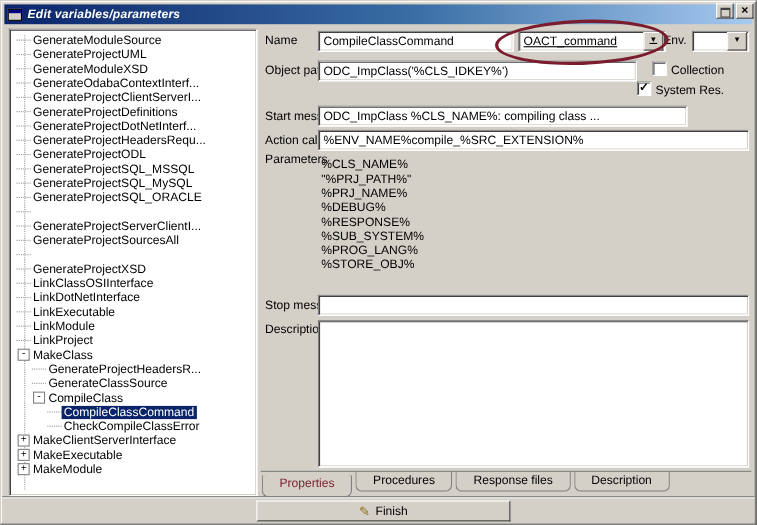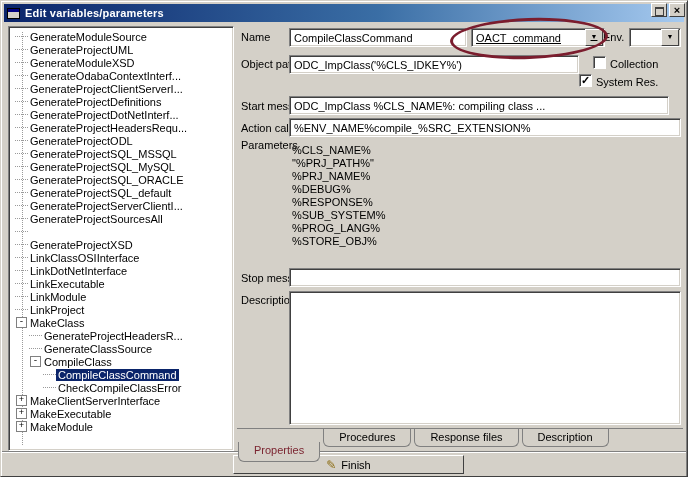--- a/index.html
+++ b/index.html
@@ -1,21 +1,21 @@
 <!DOCTYPE html>
 <html><head>
 <meta charset="utf-8">
 <style>
   html,body{margin:0;padding:0;background:#c0c0c0;font-family:"Liberation Sans",sans-serif;}
   .dialog{position:relative;width:688px;height:477px;background:#d4d0c8;
     border:1px solid;border-color:#d4d0c8 #404040 #404040 #d4d0c8;
     box-shadow:inset 1px 1px 0 #ffffff, inset -1px -1px 0 #808080;
     box-sizing:border-box;overflow:hidden;font-size:11px;color:#000;}
   .titlebar{position:absolute;left:3px;top:3px;right:3px;height:18px;
-    background:linear-gradient(to right,#0a246a,#3a6ea5 55%,#a6caf0);display:flex;align-items:center;}
+    background:linear-gradient(to right,#0a246a,#3a6ea5 55%,#a6caf0);display:flex;align-items:center;font-style:italic;}
   .titleicon{position:relative;width:13px;height:11px;margin:0 5px 0 3px;background:#d4d0c8;border:1px solid #000;box-sizing:border-box;}
   .titleicon::before{content:"";display:block;height:3px;background:#000080;}
   .titletext{color:#fff;font-weight:bold;font-size:11px;letter-spacing:0.2px;}
   .titlebtn{position:absolute;top:2px;width:16px;height:14px;background:#d4d0c8;
     border:1px solid;border-color:#ffffff #404040 #404040 #ffffff;
     font:bold 11px/12px "Liberation Sans",sans-serif;text-align:center;box-sizing:border-box;cursor:default;}
   .btn-close{right:2px;}
   .btn-max{right:20px;}
   .maxglyph{display:inline-block;width:7px;height:6px;border:1px solid #404040;border-top:2px solid #404040;margin-top:3px;}
 
@@ -47,21 +47,21 @@
     box-shadow:inset 1px 1px 0 #404040;box-sizing:border-box;font:bold 11px/11px "Liberation Sans",sans-serif;text-align:center;}
   .bigbox{position:absolute;background:#fff;border:1px solid;border-color:#808080 #fff #fff #808080;
     box-shadow:inset 1px 1px 0 #404040, inset -1px -1px 0 #d4d0c8;box-sizing:border-box;}
   .paramlines{position:absolute;white-space:pre;font-size:11px;line-height:13px;}
 
   .tabline{position:absolute;left:236px;top:427px;width:446px;height:1px;background:#808080;}
   .tabs{position:absolute;left:237px;top:427px;display:flex;z-index:1;}
   .tab{height:17px;margin-top:1px;margin-right:3px;padding:0 15px;background:#d4d0c8;
     border:1px solid #808080;border-top:none;border-radius:0 0 6px 6px;
     font-size:11px;line-height:16px;cursor:default;}
-  .tab.active{height:19px;margin-top:14px;color:#7b2430;z-index:2;}
+  .tab.active{height:19px;margin-top:4px;color:#7b2430;z-index:2;}
 
   .bottombar{position:absolute;left:1px;right:1px;top:450px;height:25px;border-top:1px solid #808080;
     box-shadow:inset 0 1px 0 #ffffff;background:#d4d0c8;}
   .finishbtn{position:absolute;left:231px;top:3px;width:231px;height:19px;background:#d4d0c8;
     border:1px solid;border-color:#ffffff #404040 #404040 #ffffff;box-shadow:inset 1px 1px 0 #d4d0c8;
     display:flex;align-items:center;justify-content:center;gap:5px;font-size:11px;cursor:default;box-sizing:border-box;}
   .pencil{color:#8b6b10;font-size:12px;}
 
   .ellipse{position:absolute;left:449px;top:17px;width:152px;height:35px;border:3px solid #7b1d2e;
     border-radius:50%;transform:rotate(-2deg);z-index:10;pointer-events:none;}
@@ -137,21 +137,20 @@
           <span class="tlabel">GenerateProjectSQL_MySQL</span>
         </div>
         <div class="trow">
           <span class="indent" style="width: 0px;"></span>
           <span class="stub"></span>
           <span class="tlabel">GenerateProjectSQL_ORACLE</span>
         </div>
         <div class="trow">
           <span class="indent" style="width: 0px;"></span>
           <span class="stub"></span>
-          <span class="tlabel">GenerateProjectSQL_default</span>
         </div>
         <div class="trow">
           <span class="indent" style="width: 0px;"></span>
           <span class="stub"></span>
           <span class="tlabel">GenerateProjectServerClientI...</span>
         </div>
         <div class="trow">
           <span class="indent" style="width: 0px;"></span>
           <span class="stub"></span>
           <span class="tlabel">GenerateProjectSourcesAll</span>
@@ -253,21 +252,21 @@
 
   <span class="lbl" style="left:240px;top:57px;">Object path</span>
   <input class="field" style="left: 288px; top: 54px; width: 290px;" value="ODC_ImpClass('%CLS_IDKEY%')">
   <span class="chk" style="left:592px;top:55px;"></span>
   <span class="lbl" style="left:609px;top:57px;">Collection</span>
 
   <span class="chk" style="left:578px;top:73px;">✓</span>
   <span class="lbl" style="left:595px;top:75px;">System Res.</span>
 
   <span class="lbl" style="left:240px;top:99px;">Start message</span>
-  <input class="field" style="left: 288px; top: 95px; width: 380px;" value="ODC_ImpClass %CLS_NAME%: compiling class ...">
+  <input class="field" style="left: 288px; top: 95px; width: 336px;" value="ODC_ImpClass %CLS_NAME%: compiling class ...">
 
   <span class="lbl" style="left:240px;top:121px;">Action call</span>
   <input class="field" style="left: 288px; top: 117px; width: 392px;" value="%ENV_NAME%compile_%SRC_EXTENSION%">
 
   <span class="lbl" style="left:240px;top:138px;text-align:center;">Parameters</span>
   <div class="paramlines" style="left:291px;top:143px;width:380px;height:106px;">%CLS_NAME%
 "%PRJ_PATH%"
 %PRJ_NAME%
 %DEBUG%
 %RESPONSE%

